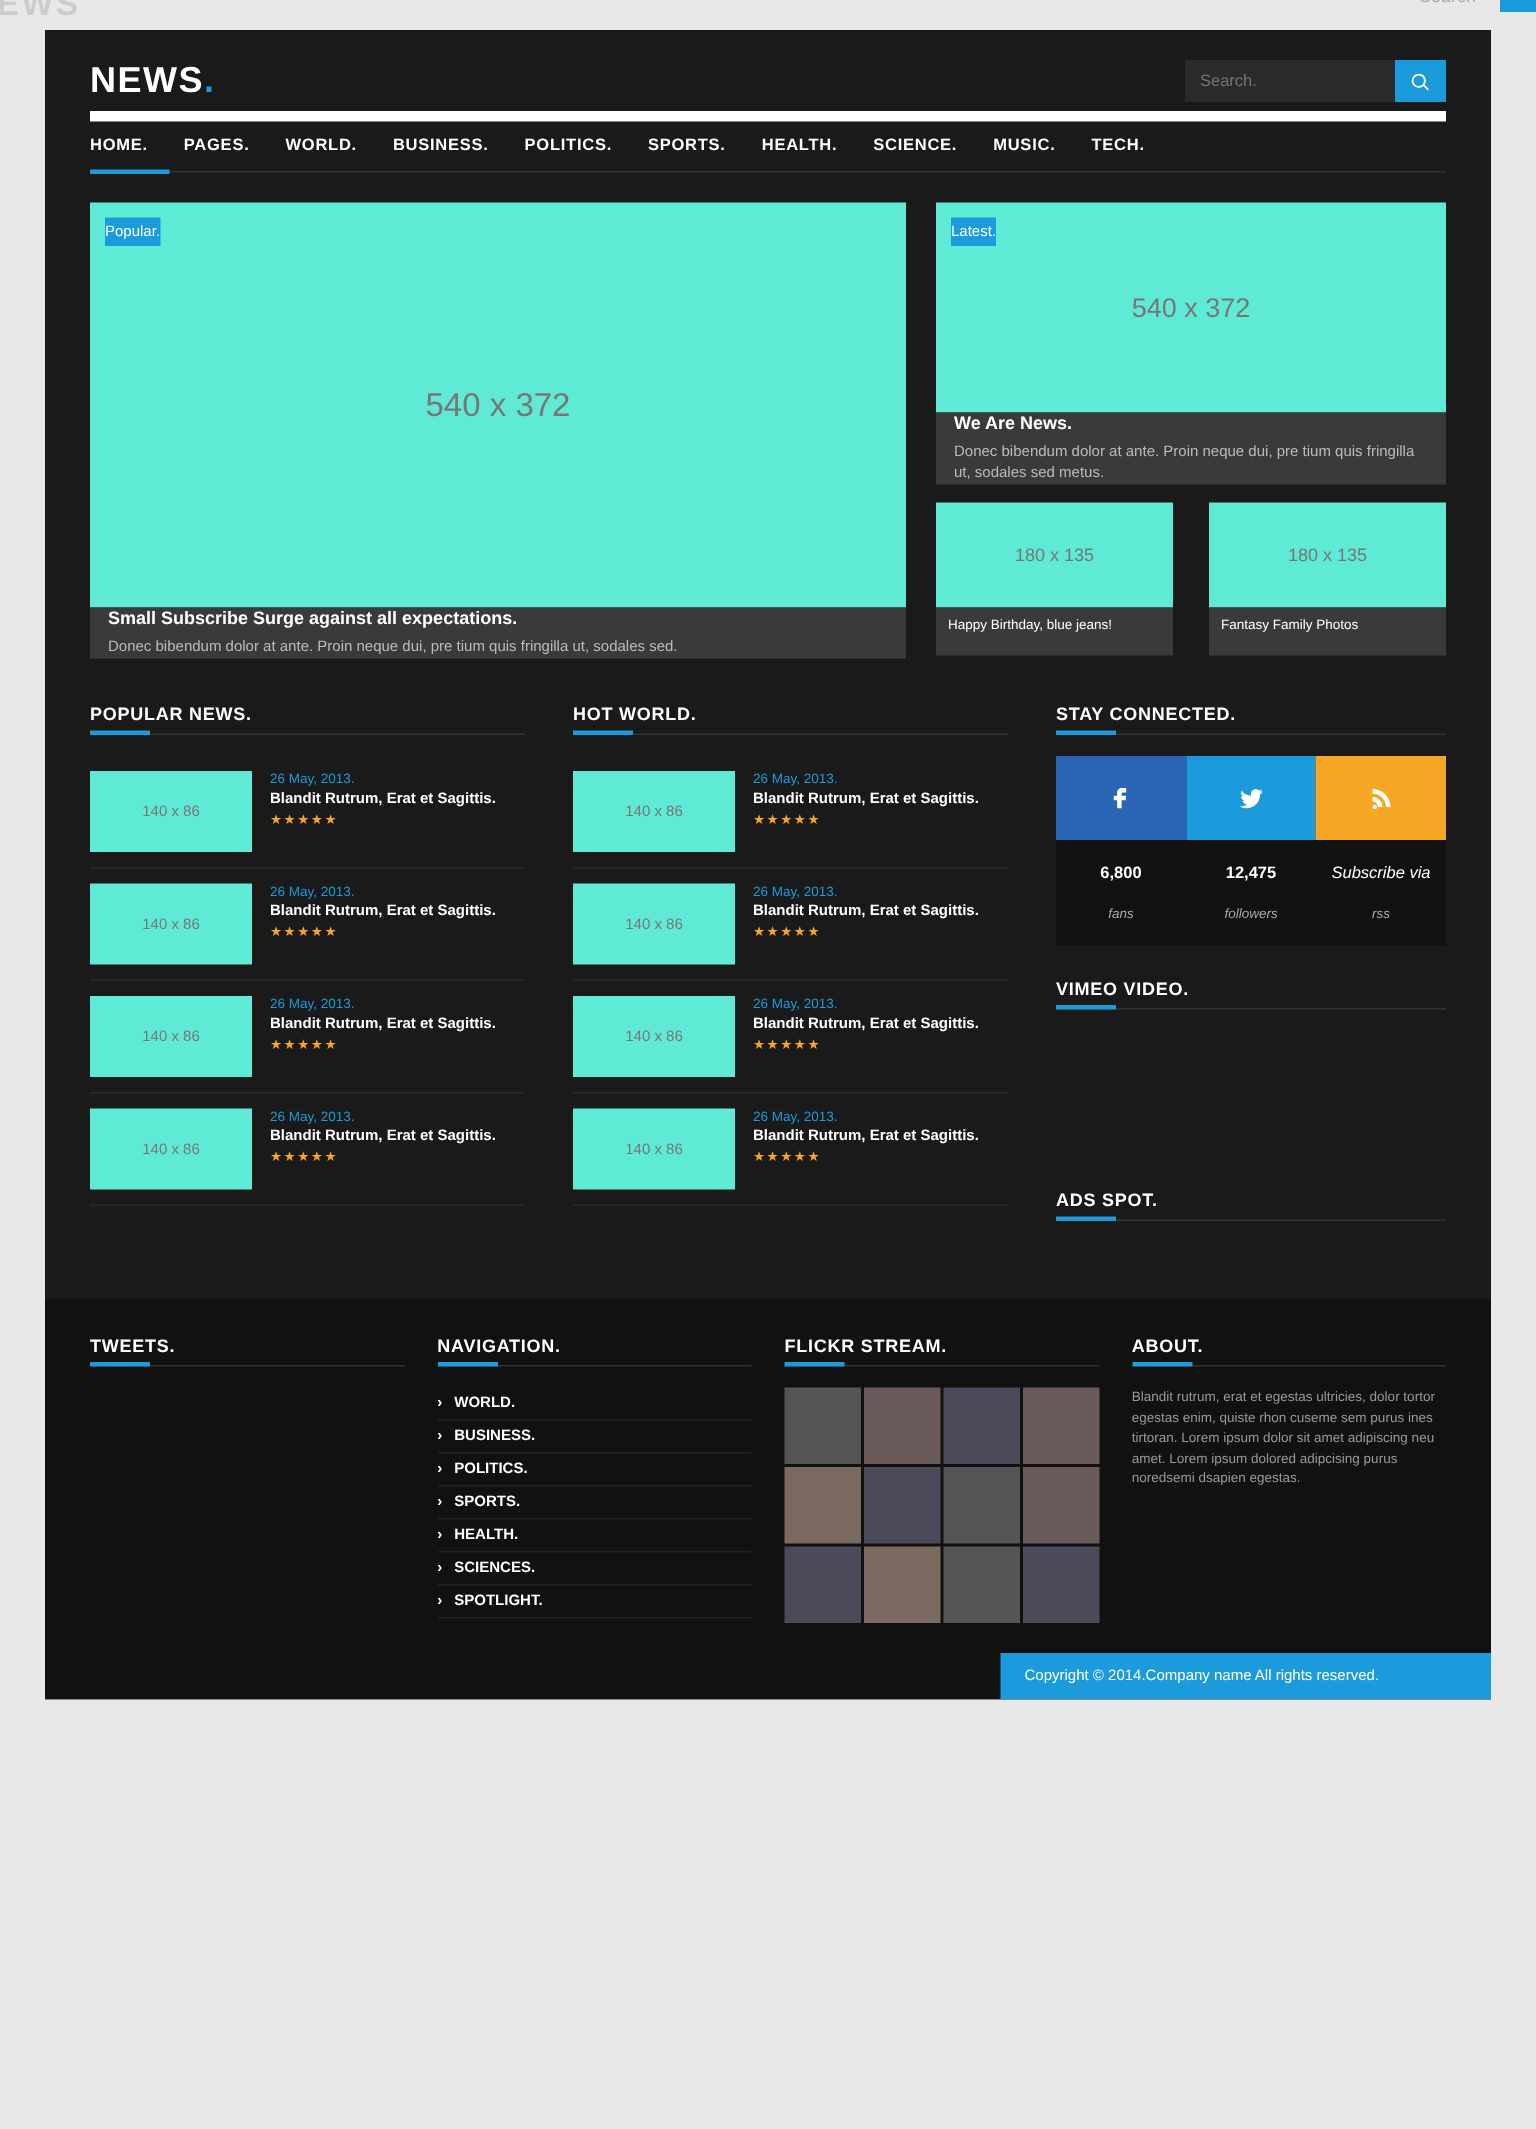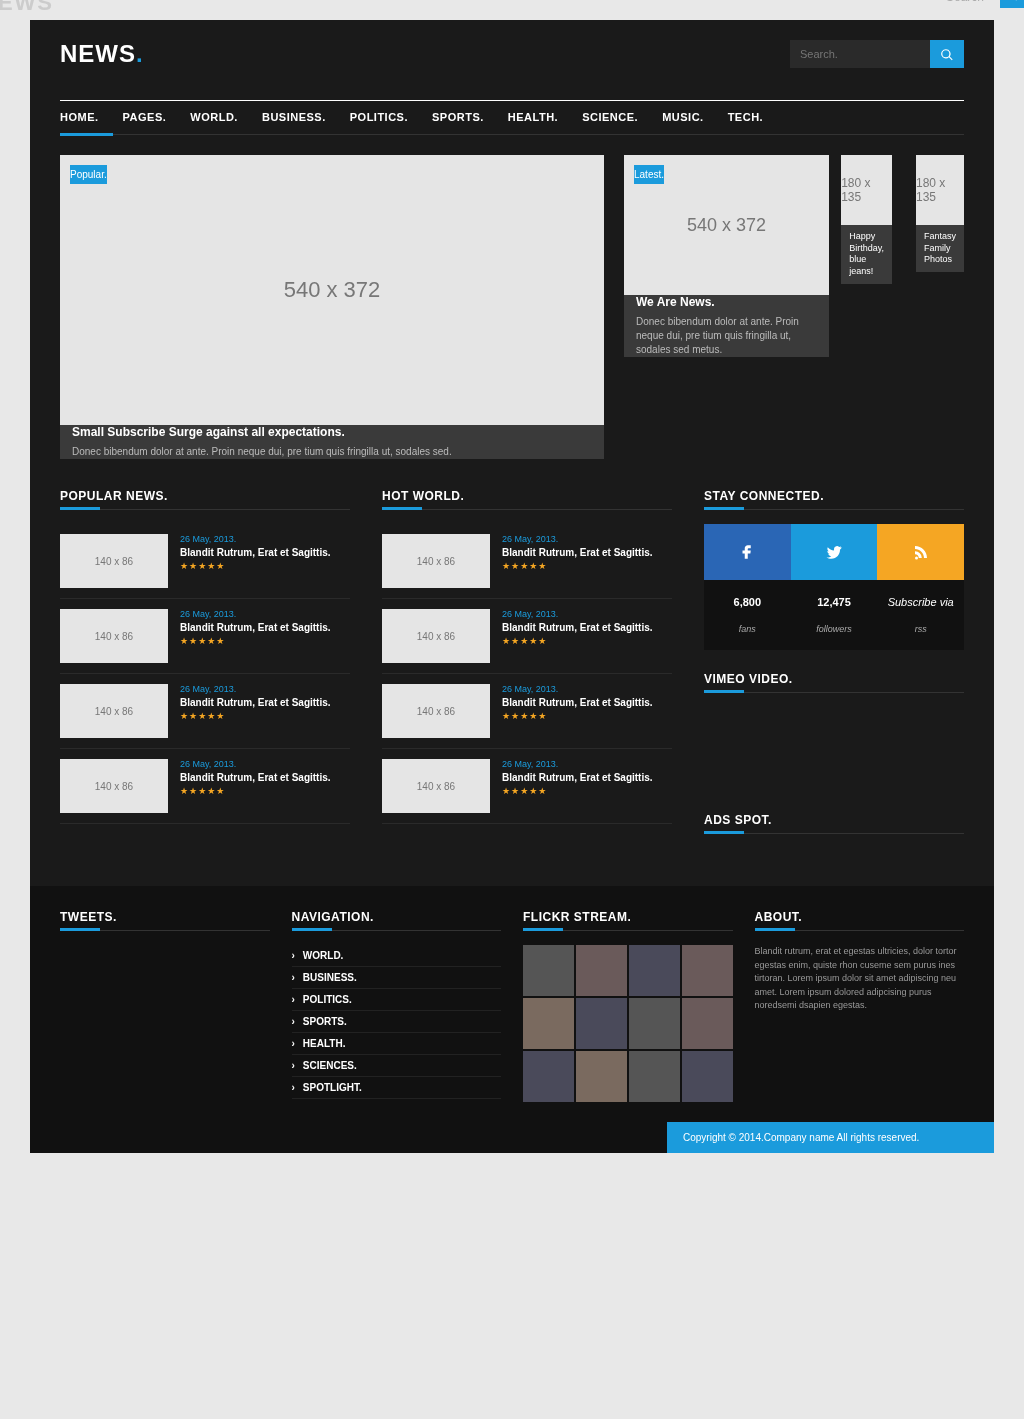--- a/index.html
+++ b/index.html
@@ -8,28 +8,28 @@
   .ghost-title{position:absolute;left:-20px;top:-10px;color:#ccc;font-size:22px;font-weight:700;letter-spacing:2px}
   .ghost-search{position:absolute;right:40px;top:-10px;color:#aaa;font-size:12px}
   .ghost-btn{position:absolute;right:0;top:-12px;width:24px;height:20px;background:#1b9bdc;color:#fff;text-align:center;line-height:20px}
   .topbar{display:flex;justify-content:space-between;align-items:center}
   .logo{font-size:24px;font-weight:700;letter-spacing:1px}
   .logo .dot{color:#1b9bdc}
   .search-wrap{display:flex}
   .search-wrap input{background:#2a2a2a;border:none;color:#aaa;padding:8px 10px;width:140px;font-size:11px}
   .search-wrap button{background:#1b9bdc;border:none;color:#fff;width:34px;cursor:pointer}
   .search-wrap svg{width:14px;height:14px;vertical-align:middle}
-  nav.main{margin-top:32px;border-top:1px solid #ffffff;border-bottom:1px solid #333}
+  nav.main{margin-top:6px;border-top:7px solid #ffffff;border-bottom:1px solid #333}
   nav.main ul{list-style:none;display:flex}
   nav.main li{padding:10px 14px 10px 0;margin-right:10px;font-weight:700;font-size:11px;letter-spacing:.5px;cursor:pointer}
   nav.main li.active{border-bottom:3px solid #1b9bdc;margin-bottom:-2px}
   .hero{display:flex;gap:20px;margin-top:20px}
   .hero-left{flex:1;position:relative}
-  .hero-right{width:340px;display:flex;flex-direction:row;gap:12px}
-  .placeholder{background:#e5e5e5;color:#777;font-size:22px;display:flex;align-items:center;justify-content:center}
+  .hero-right{width:340px;display:flex;flex-direction:column;gap:12px}
+  .placeholder{background:#5eead4;color:#777;font-size:22px;display:flex;align-items:center;justify-content:center}
   .hero-left .placeholder{height:270px}
   .tag-label{position:absolute;top:10px;left:10px;background:#1b9bdc;color:#fff;padding:4px 0;font-size:10px;z-index:2}
   .cap{background:#3a3a3a;padding:0 12px}
   .cap h3{font-size:12px;font-weight:700;margin-bottom:6px}
   .cap p{font-size:10px;color:#bbb;line-height:1.4}
   .hero-right .latest{position:relative}
   .hero-right .latest .placeholder{height:140px;font-size:18px}
   .hero-right .thumbs{display:flex;gap:24px}
   .hero-right .th{flex:1}
   .hero-right .th .placeholder{height:70px;font-size:12px}

